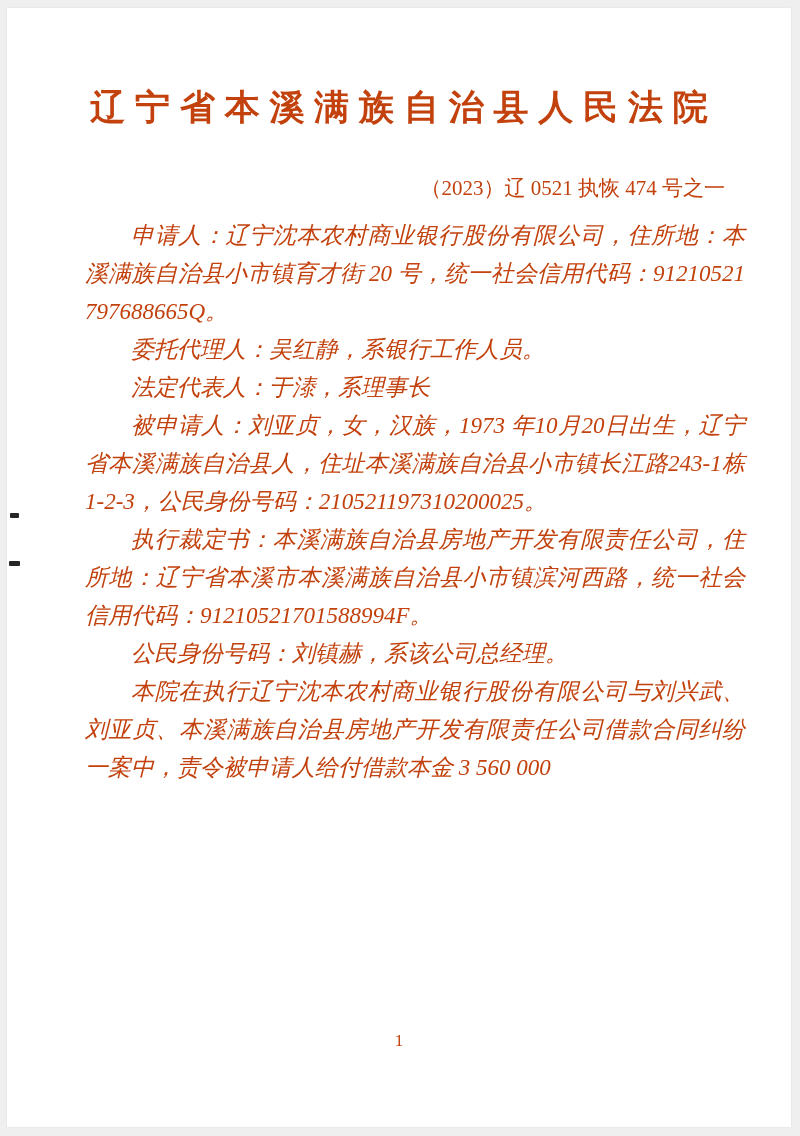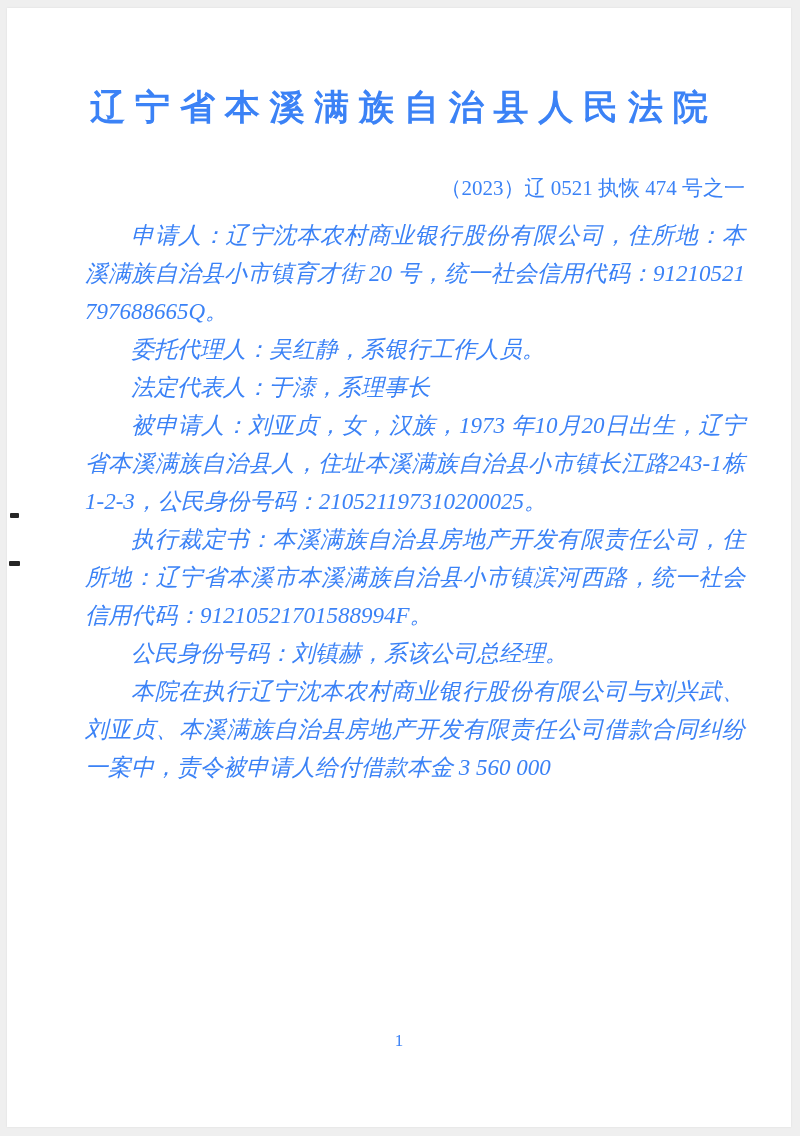--- a/index.html
+++ b/index.html
@@ -14,21 +14,21 @@
     overflow: hidden;
     font-family: "Liberation Serif", "DejaVu Serif", serif;
   }
   .paper {
     position: absolute;
     left: 7px;
     top: 8px;
     width: 784px;
     height: 1119px;
     background: #ffffff;
-    color: #3b82f6;
+    color: #c2410c;
     box-shadow: 0 0 2px rgba(0,0,0,0.08);
   }
   .court-name {
     margin: 80px 0 0 0;
     text-align: center;
     font-size: 35px;
     font-weight: bold;
     letter-spacing: 0.28em;
     text-indent: 0.28em;
     line-height: 1.15;
@@ -40,21 +40,21 @@
     font-size: 40px;
     font-weight: bold;
     letter-spacing: 0.42em;
     text-indent: 0.42em;
     line-height: 1.15;
     white-space: nowrap;
   }
   .case-number {
     margin-top: 48px;
     text-align: right;
-    padding-right: 46px;
+    padding-right: 66px;
     font-size: 21px;
     line-height: 1.2;
   }
   .body-text {
     margin-top: 16px;
     padding: 0 46px 0 78px;
   }
   .body-text p {
     margin: 0;
     font-size: 23px;

